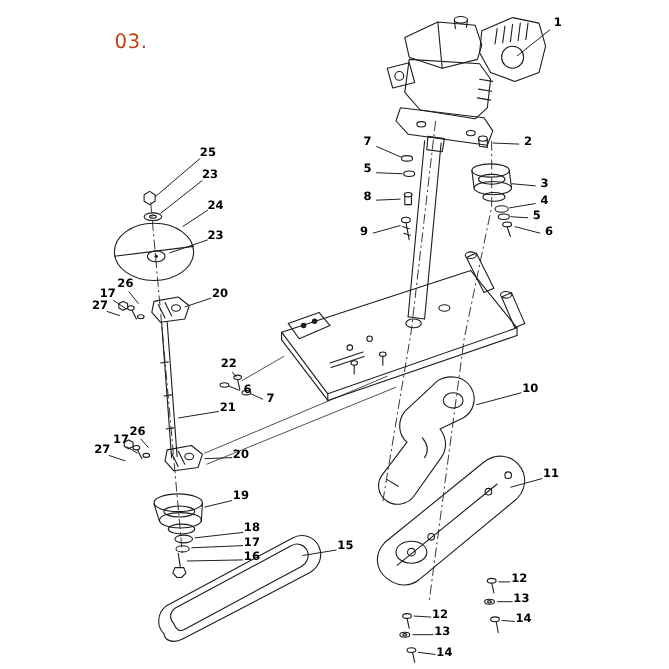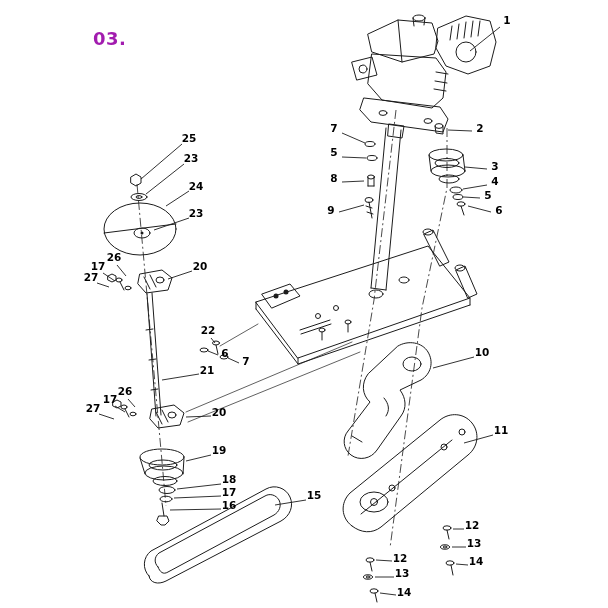--- a/index.html
+++ b/index.html
@@ -1,19 +1,19 @@
 <!DOCTYPE html>
 <html><head>
 <meta charset="utf-8">
 <style>
   html,body{margin:0;padding:0;background:#fff}
   .stage{position:relative;width:608px;height:608px;background:#fff;overflow:hidden;
          font-family:"DejaVu Sans",sans-serif}
-  .figure-label{position:absolute;left:93px;top:28px;font-weight:bold;font-size:18px;
-                color:#a21caf;letter-spacing:.5px}
+  .figure-label{position:absolute;left:104px;top:28px;font-weight:normal;font-size:18px;
+                color:#c2410c;letter-spacing:.5px}
   svg.diagram{position:absolute;left:0;top:0;width:608px;height:608px}
   .draw path,.draw line,.draw ellipse,.draw circle,.draw polygon{
       stroke:#1c1c1c;stroke-width:1;fill:none;stroke-linecap:round;stroke-linejoin:round}
   .draw .fill{fill:#1c1c1c;stroke:none}
   .cl-group path{stroke:#1c1c1c;stroke-width:.8;fill:none;stroke-dasharray:9 3 2 3}
   .thin path,.thin line{stroke-width:.7}
   #callout-layer line{stroke:#1c1c1c;stroke-width:.9}
   #callout-layer text{font-family:"DejaVu Sans",sans-serif;font-weight:bold;font-size:10.5px;
       fill:#000;text-anchor:middle}
 </style>

